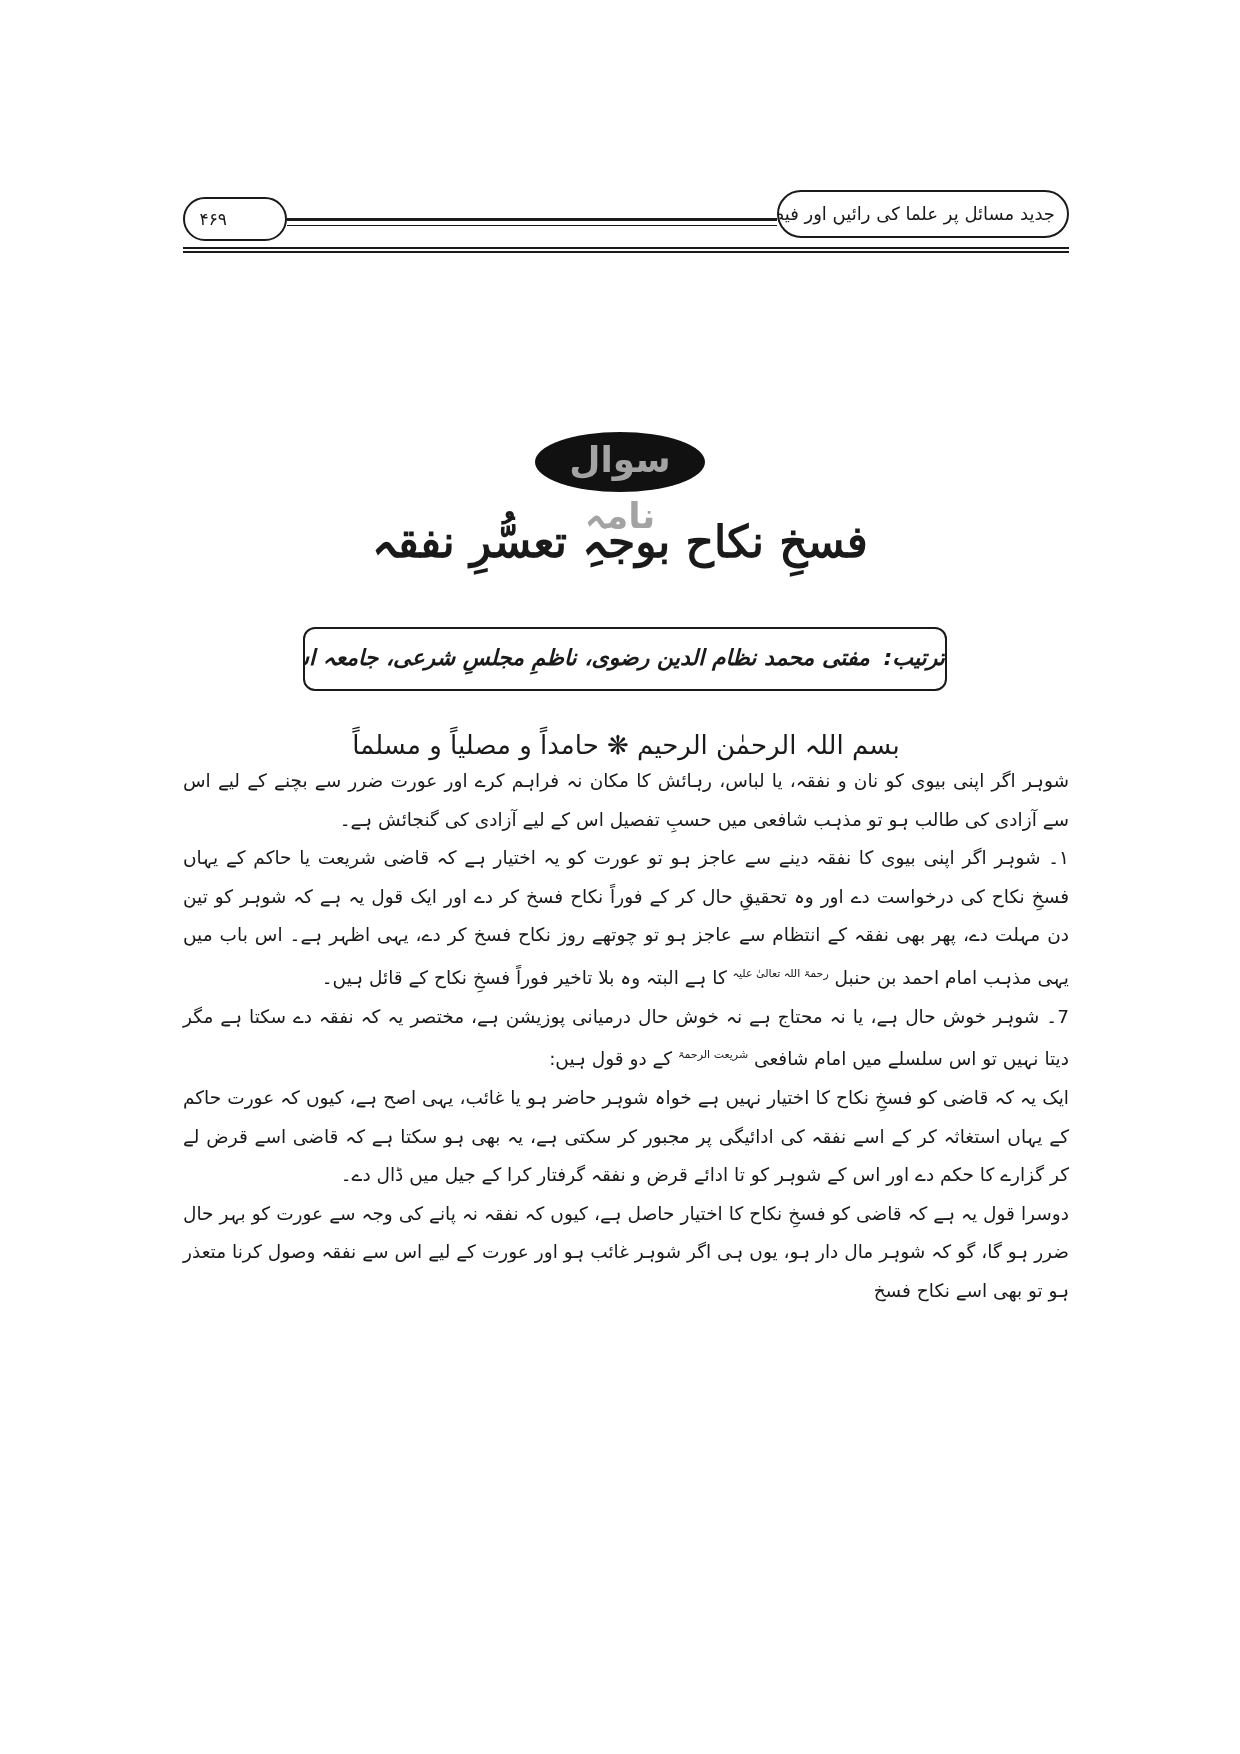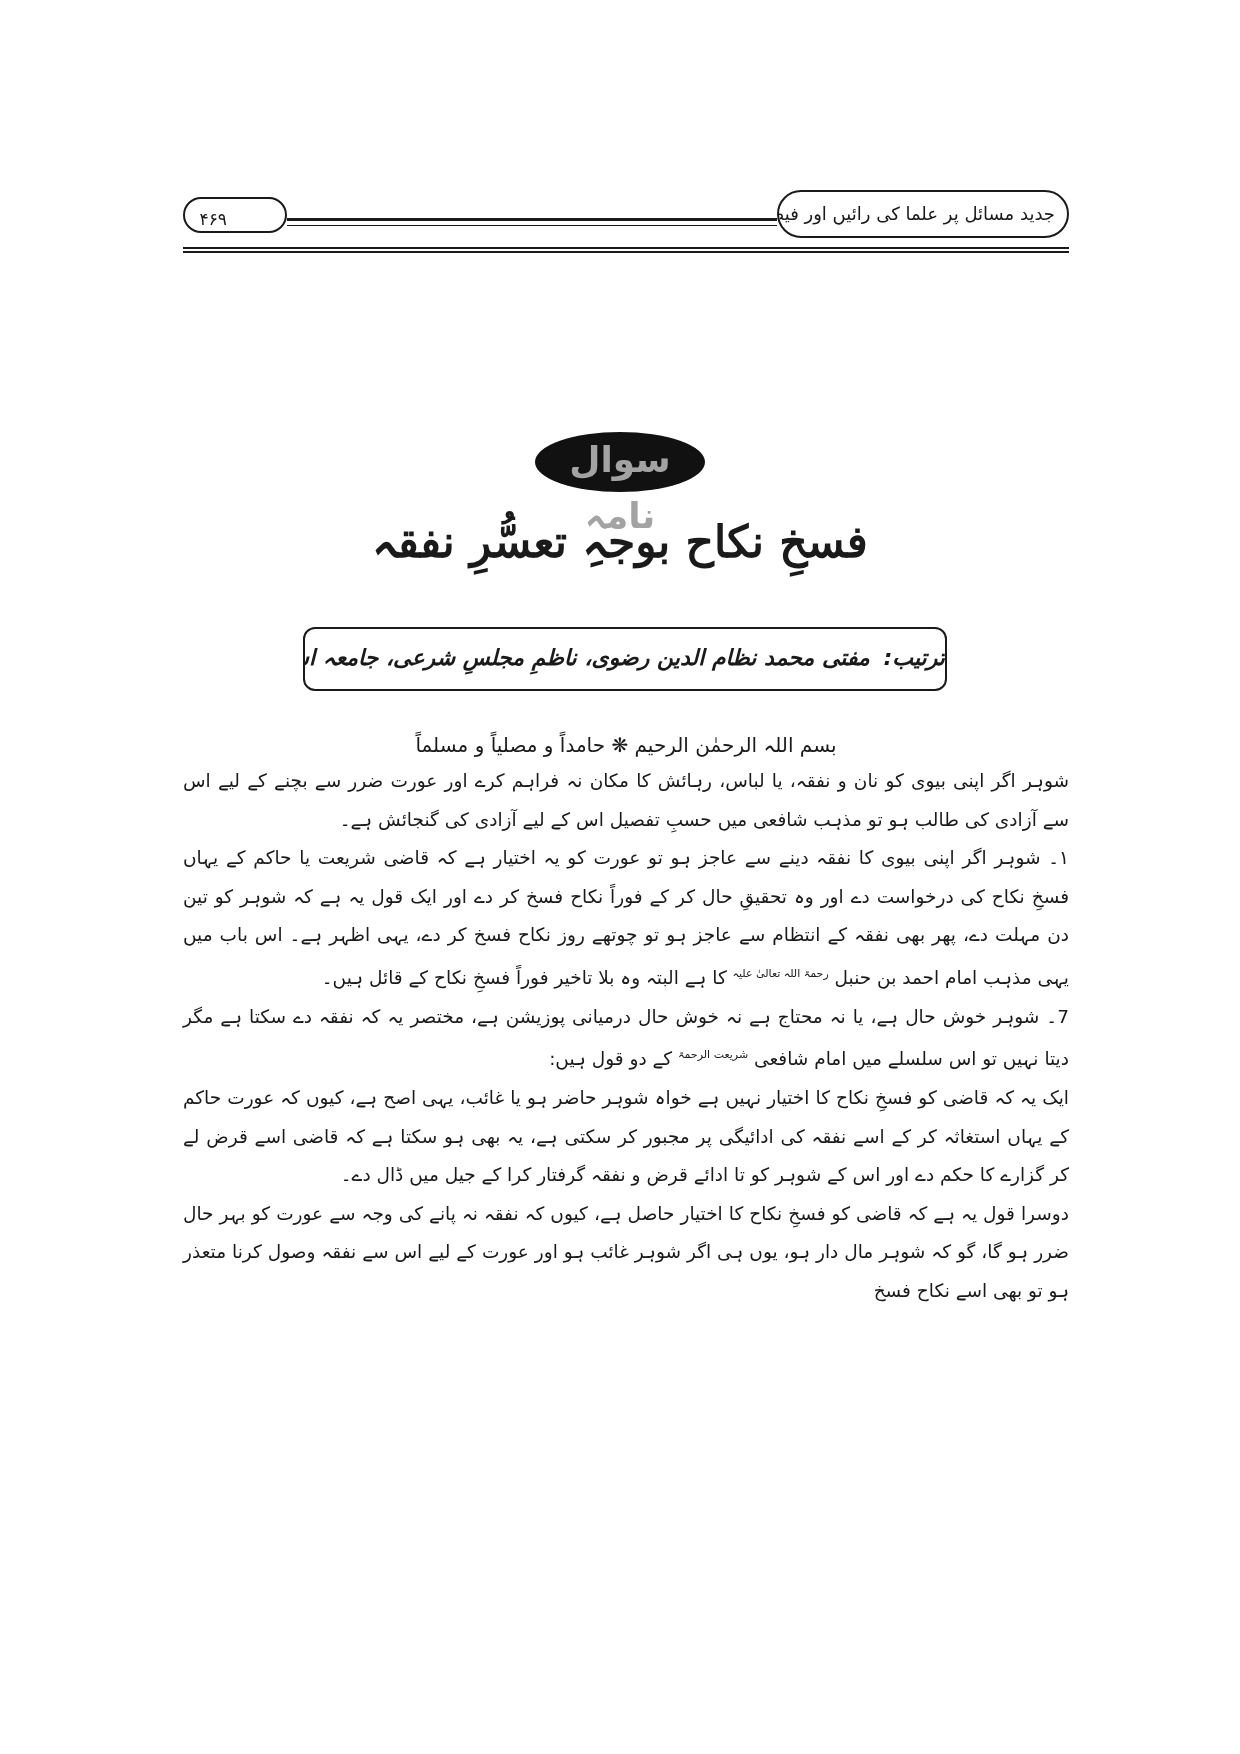--- a/index.html
+++ b/index.html
@@ -21,21 +21,21 @@
     left: 183px;
     top: 190px;
     width: 886px;
     height: 60px;
   }
   .page-no-box {
     position: absolute;
     left: 0;
     top: 7px;
     width: 104px;
-    height: 36px;
+    height: 44px;
     border: 2px solid #1a1a1a;
     border-radius: 24px;
     box-sizing: border-box;
     direction: rtl;
     font-size: 17px;
     line-height: 40px;
     padding-right: 58px;
   }
   .running-title-box {
     position: absolute;
@@ -121,21 +121,21 @@
   }
   .compiler-box .label { margin-left: 6px; font-style: italic; }
   
   .bismillah {
     position: absolute;
     left: 183px;
     width: 886px;
     top: 730px;
     text-align: center;
     direction: rtl;
-    font-size: 20px;
+    font-size: 26px;
     line-height: 30px;
   }
   .body-text {
     position: absolute;
     left: 183px;
     width: 886px;
     top: 762px;
     direction: rtl;
     text-align: justify;
     font-size: 18.5px;

